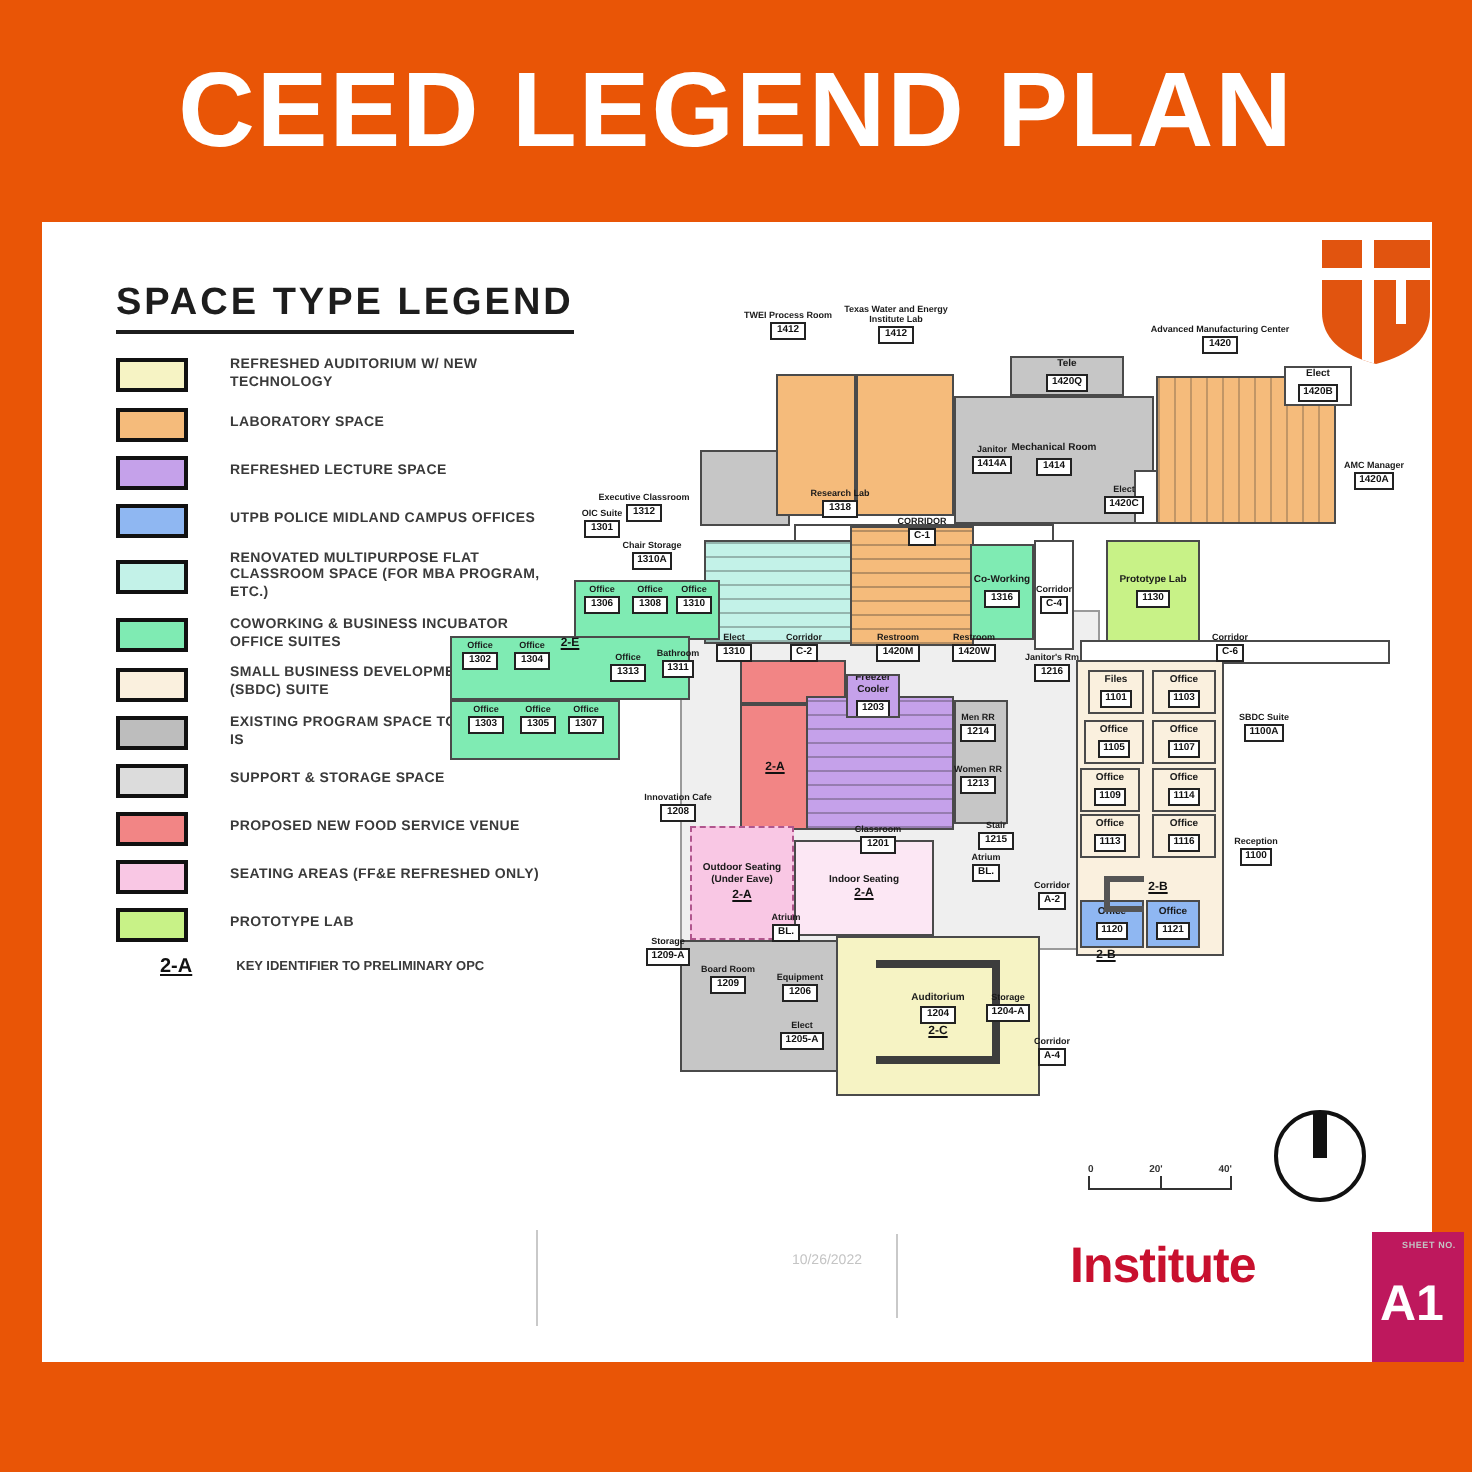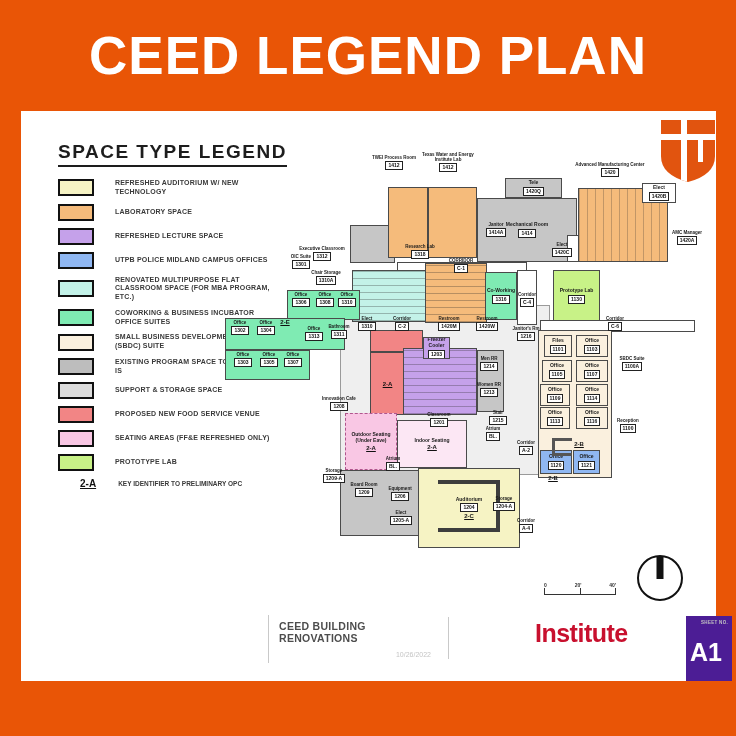--- a/index.html
+++ b/index.html
@@ -56,21 +56,21 @@
   
   .tb-project{position:absolute;left:18px;top:504px;width:228px;text-align:right;
     font-size:15px;font-weight:800;color:#3c3c3c;line-height:1.15;letter-spacing:.2px;}
   .tb-address{font-size:6px;font-weight:400;color:#b9b9b9;margin-top:2px;line-height:1.4;}
   .tb-div{position:absolute;width:1px;background:#c9c9c9;}
   .tb-sheet{position:absolute;left:258px;top:509px;width:152px;}
   .tb-sheet-title{font-size:10.5px;font-weight:600;color:#4d4d4d;letter-spacing:.3px;}
   .tb-date{font-size:7px;color:#c4c4c4;text-align:right;margin-top:7px;}
   .tb-firm{position:absolute;left:514px;top:508px;font-size:25px;font-weight:900;
     letter-spacing:-.5px;color:#C8102E;}
-  .sheetbox{position:absolute;left:686px;top:616px;width:46px;height:67px;background:#4c1d95;
+  .sheetbox{position:absolute;left:686px;top:616px;width:46px;height:67px;background:#be185d;
     box-sizing:border-box;padding:4px 4px;}
   .sheetbox .sb-label{font-size:4.5px;color:#c3c3c3;font-weight:600;letter-spacing:.3px;text-align:right;}
   .sheetbox .sb-no{font-size:25px;font-weight:900;color:#fff;margin-top:15px;line-height:1;}
   .bottom-strip{position:absolute;left:0;top:681px;width:736px;height:55px;background:#E95506;}
 </style>
 </head>
 <body>
 
 <div class="banner">
   <h1 class="banner-title">CEED LEGEND PLAN</h1>
@@ -450,21 +450,20 @@
       <div class="flabel" style="left: 350px; top: 290px; width: 14px;">
         <div class="key">2-B</div>
       </div>
       <div class="flabel" style="left: 324px; top: 324px; width: 14px;">
         <div class="key">2-B</div>
       </div>
     </div>
 
   <div class="tb-div" style="left:247px;top:504px;height:48px;"></div>
   <div class="tb-sheet">
-    <div class="tb-sheet-title">CEED BUILDING RENOVATIONS</div>
     <div class="tb-date">10/26/2022</div>
   </div>
   <div class="tb-div" style="left:427px;top:506px;height:42px;"></div>
   <div class="tb-firm">Institute</div>
 </div>
 
 <div class="sheetbox">
   <div class="sb-label">SHEET NO.</div>
   <div class="sb-no">A1</div>
 </div>

